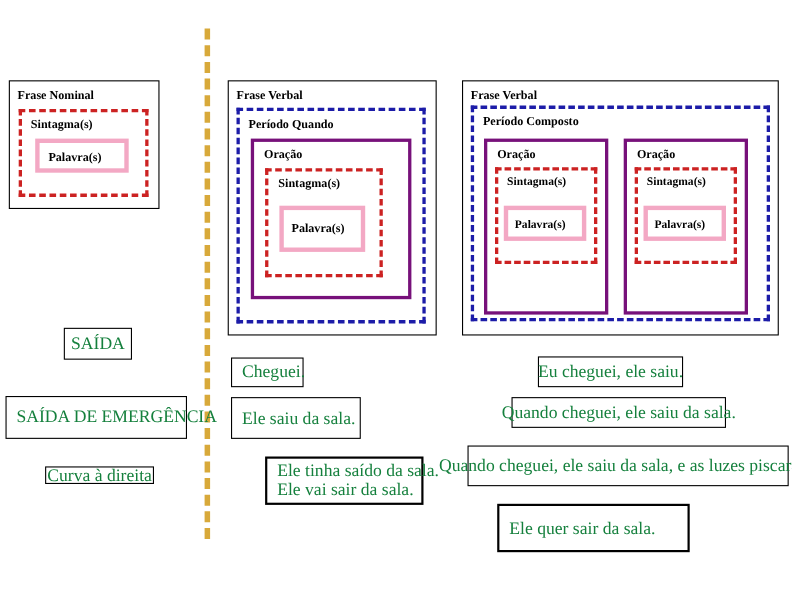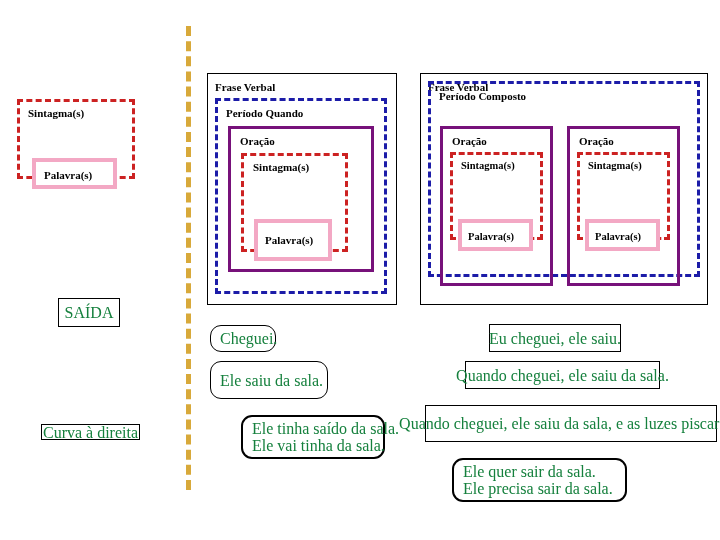--- a/index.html
+++ b/index.html
@@ -15,21 +15,21 @@
   .stage{position:absolute;left:0;top:0;width:720px;height:540px;}
 
   
   .abs{position:absolute;box-sizing:border-box;}
 
   
   .bd-black{border:1px solid #000000;background:#ffffff;}
   .bd-blue-dash{border:3px dashed #1c1ca8;background:transparent;}
   .bd-purple{border:3px solid #77117a;background:transparent;padding-left:48px;}
   .bd-red-dash{border:3px dashed #cc2222;background:transparent;}
-  .bd-pink{border:4px solid #f3a8c4;background:#ffffff;margin-top:32px;}
+  .bd-pink{border:4px solid #f3a8c4;background:#ffffff;}
 
   
   .lbl{
     position:absolute;
     font-weight:bold;
     font-size:11px;
     line-height:12px;
     color:#000000;
     white-space:nowrap;
     background:transparent;
@@ -57,30 +57,33 @@
   }
   .sign .line{
     display:block;
     white-space:nowrap;
     line-height:17px;
   }
   .sign.thin{border:1px solid #000000;}
   .sign.thick{border:2px solid #000000;}
   .sign.center{align-items:center;text-align:center;}
   .sign.left{align-items:flex-start;text-align:left;}
-  .pad-l{padding-left:9px;border-radius:11px;}
+  .pad-l{padding-left:9px;}
   .pad-c{padding:0 8px;}
 </style>
 </head>
 <body>
 
 <div class="stage">
 
   <div class="divider"></div>
 
+  <div class="abs bd-black" style="left:8px;top:73px;width:137px;height:117px;">
+    <div class="lbl" style="left:7px;top:7px;">Frase Nominal</div>
+  </div>
 
   <div class="abs bd-red-dash" style="left:17px;top:99px;width:118px;height:80px;">
     <div class="lbl" style="left:8px;top:5px;">Sintagma(s)</div>
   </div>
 
   <div class="abs bd-pink" style="left:32px;top:126px;width:85px;height:31px;">
     <div class="lbl" style="left:8px;top:7px;">Palavra(s)</div>
   </div>
 
   <div class="abs bd-black" style="left:207px;top:73px;width:190px;height:232px;">
@@ -100,21 +103,21 @@
   </div>
 
   <div class="abs bd-pink" style="left:254px;top:187px;width:78px;height:42px;">
     <div class="lbl" style="left:7px;top:11px;">Palavra(s)</div>
   </div>
 
   <div class="abs bd-black" style="left:420px;top:73px;width:288px;height:232px;">
     <div class="lbl" style="left:7px;top:7px;">Frase Verbal</div>
   </div>
 
-  <div class="abs bd-blue-dash" style="left:428px;top:81px;width:272px;height:196px;">
+  <div class="abs bd-blue-dash" style="left:428px;top:96px;width:272px;height:196px;">
     <div class="lbl" style="left:8px;top:6px;">Período Composto</div>
   </div>
 
   <div class="abs bd-purple" style="left:440px;top:126px;width:113px;height:160px;">
     <div class="lbl" style="left:9px;top:6px;">Oração</div>
   </div>
   <div class="abs bd-red-dash" style="left:450px;top:152px;width:93px;height:88px;">
     <div class="lbl lbl-sm" style="left:8px;top:5px;">Sintagma(s)</div>
   </div>
   <div class="abs bd-pink" style="left:458px;top:187px;width:75px;height:32px;">
@@ -128,48 +131,50 @@
     <div class="lbl lbl-sm" style="left:8px;top:5px;">Sintagma(s)</div>
   </div>
   <div class="abs bd-pink" style="left:585px;top:187px;width:75px;height:32px;">
     <div class="lbl lbl-sm" style="left:6px;top:8px;">Palavra(s)</div>
   </div>
 
   <div class="sign thin center pad-c" style="left:58px;top:298px;width:62px;height:29px;">
     <span class="line">SAÍDA</span>
   </div>
 
+  <div class="sign thin left pad-l" style="left:5px;top:360px;width:165px;height:39px;">
+    <span class="line">SAÍDA DE EMERGÊNCIA</span>
+  </div>
 
   <div class="sign thin center pad-c" style="left:41px;top:424px;width:99px;height:16px;">
     <span class="line">Curva à direita</span>
   </div>
 
   <div class="sign thin left pad-l" style="left:210px;top:325px;width:66px;height:27px;">
     <span class="line">Cheguei.</span>
   </div>
 
   <div class="sign thin left pad-l" style="left:210px;top:361px;width:118px;height:38px;">
     <span class="line">Ele saiu da sala.</span>
   </div>
 
   <div class="sign thick left pad-l" style="left:205px;top:415px;width:144px;height:44px;margin-left:36px;">
     <span class="line">Ele tinha saído da sala.</span>
-    <span class="line">Ele vai tinha da sala.</span>
+    <span class="line">Ele vai sair da sala.</span>
   </div>
 
   <div class="sign thin center pad-c" style="left:465px;top:361px;width:195px;height:28px;">
     <span class="line">Quando cheguei, ele saiu da sala.</span>
   </div>
 
   <div class="sign thin center pad-c" style="left:489px;top:324px;width:132px;height:28px;">
     <span class="line">Eu cheguei, ele saiu.</span>
   </div>
 
   <div class="sign thin center pad-c" style="left:425px;top:405px;width:292px;height:37px;">
     <span class="line">Quando cheguei, ele saiu da sala, e as luzes piscaram.</span>
   </div>
 
   <div class="sign thick left pad-l" style="left:452px;top:458px;width:175px;height:44px;">
     <span class="line">Ele quer sair da sala.</span>
-    <span class="line">Ele precisa sair da sala.</span>
   </div>
 
 </div>
 
 </body></html>

